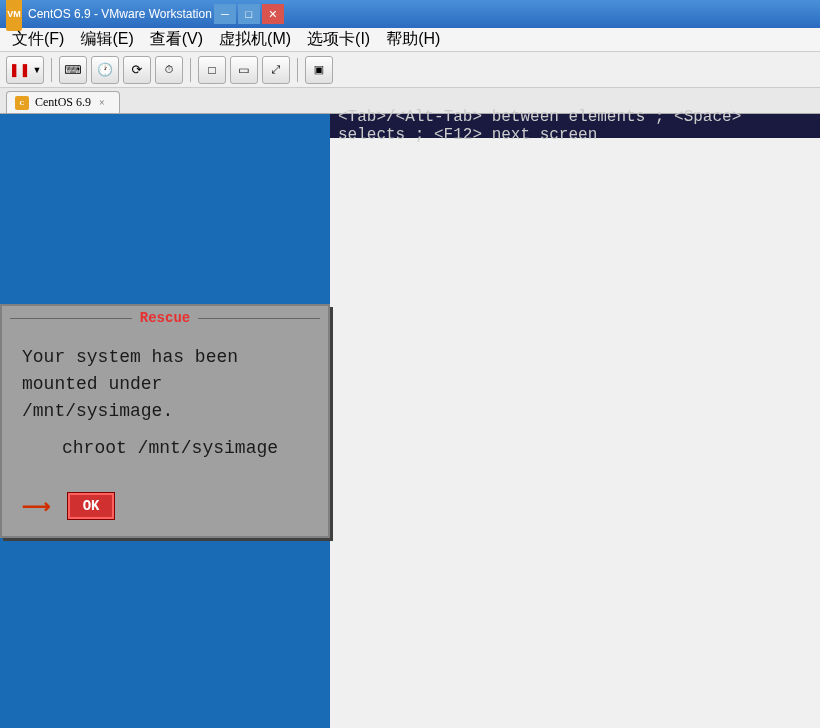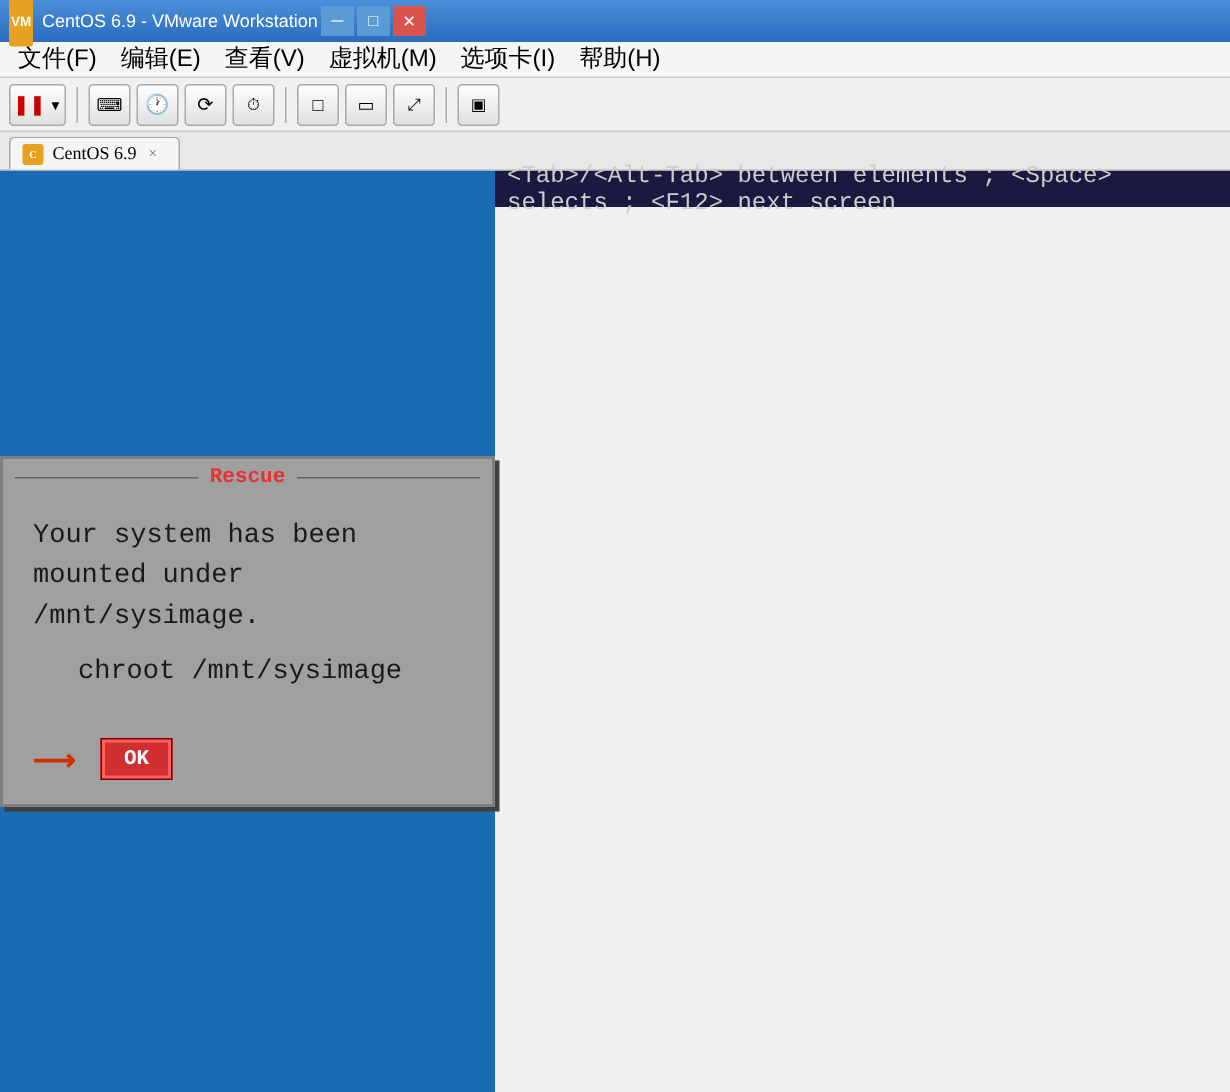--- a/index.html
+++ b/index.html
@@ -194,21 +194,21 @@
       padding: 14px 20px 12px 20px;
       color: #1a1a1a;
       font-family: 'Courier New', monospace;
       font-size: 18px;
       line-height: 1.5;
     }
     #rescue-content p {
       margin-bottom: 10px;
     }
     #rescue-content .indent {
-      margin-left: 30px;
+      margin-left: 40px;
     }
     #rescue-buttons {
       padding: 8px 20px 16px 20px;
       display: flex;
       align-items: center;
       gap: 16px;
     }
     .arrow-right {
       color: #d03000;
       font-size: 20px;

